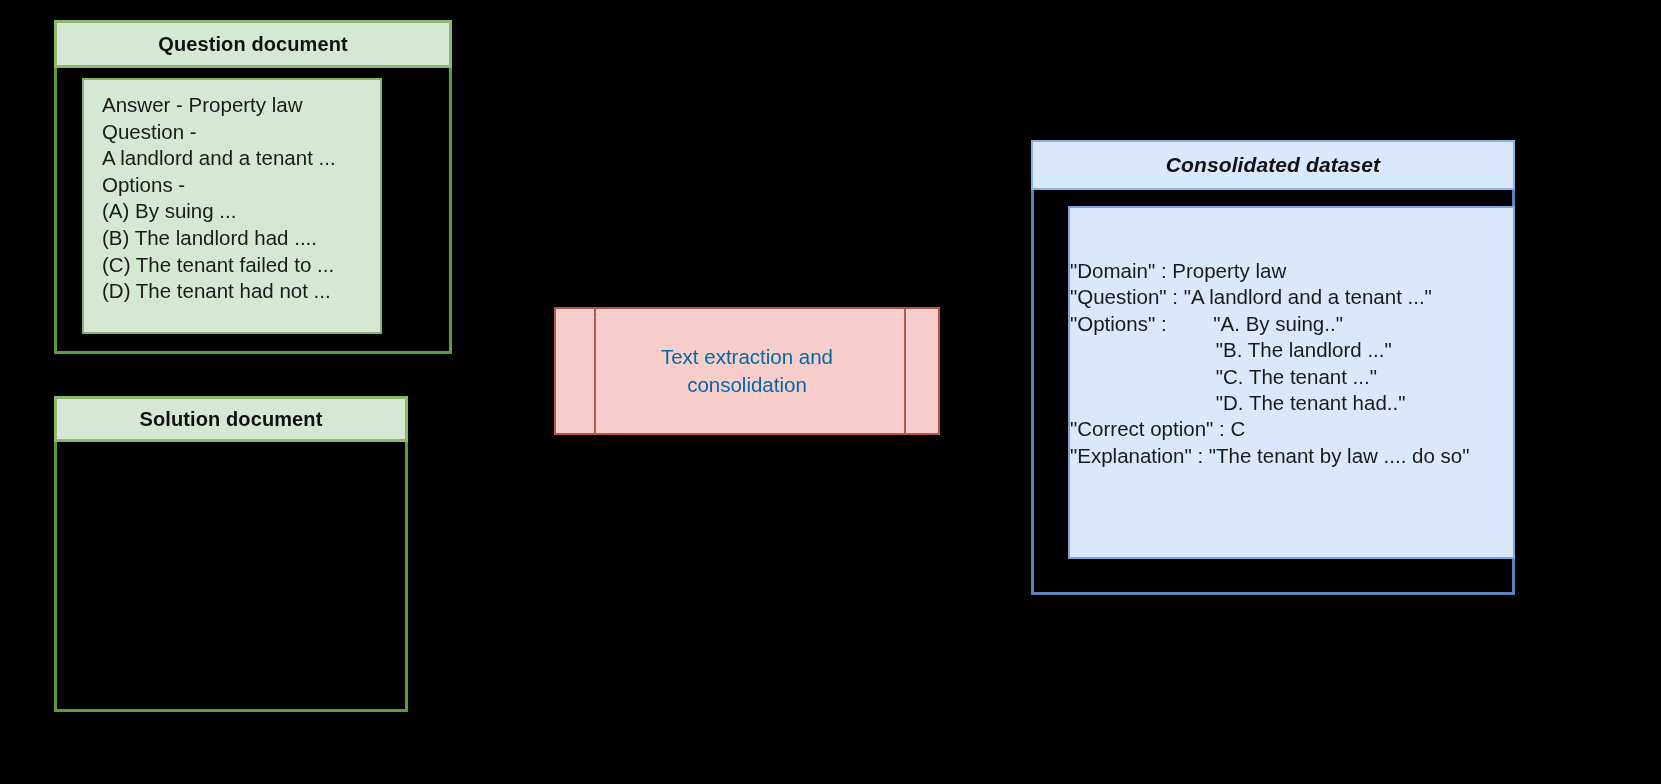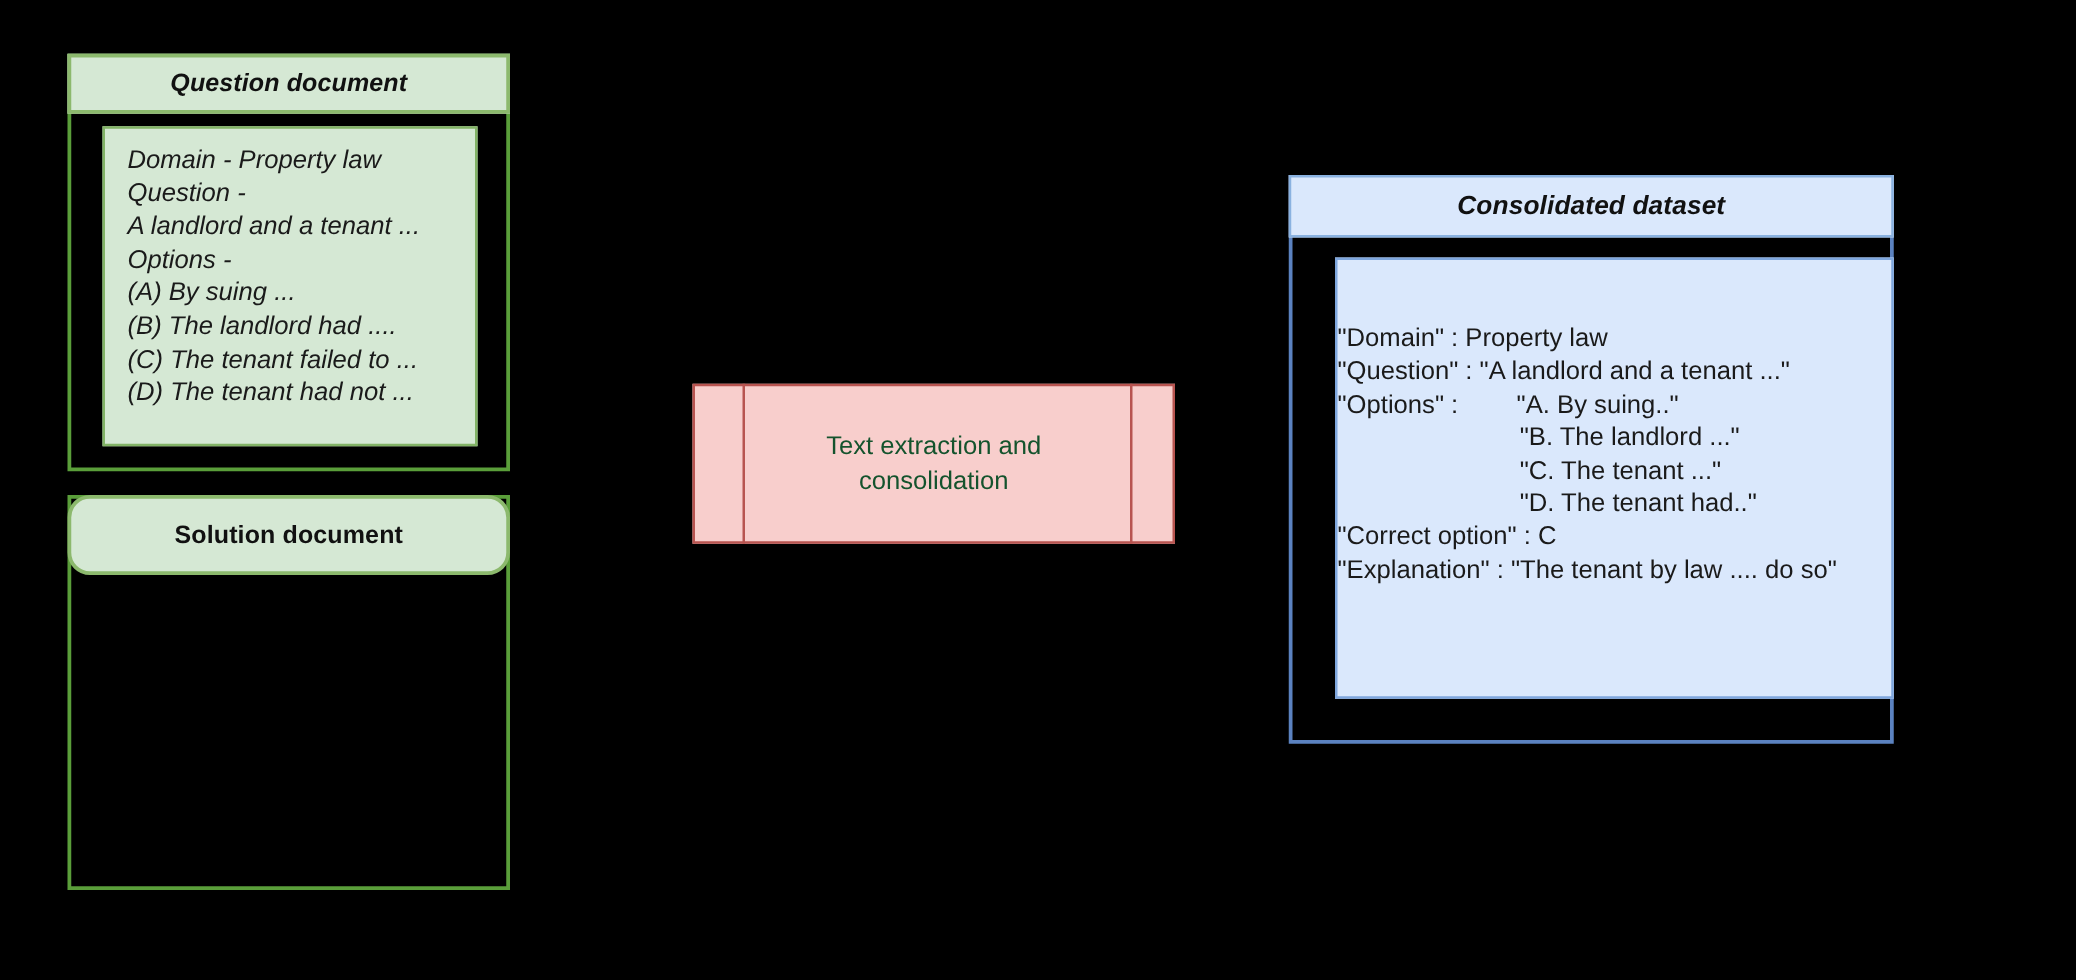--- a/index.html
+++ b/index.html
@@ -79,30 +79,30 @@
     background: #dae8fc;
     border: 2px solid #8ab2e0;
     font-style: italic;
   }
   .blue .doc-inner {
     background: #dae8fc;
     border: 2px solid #7ea6dd;
   }
 
   
-  #question-document { left: 54px; top: 43px; width: 354px; height: 334px; font-style: italic; }
+  #question-document { left: 54px; top: 20px; width: 398px; height: 334px; }
   #question-document .doc-header { height: 48px; }
   #question-document .doc-inner {
     left: 28px; top: 58px; width: 300px; height: 256px;
     padding: 12px 0 0 18px;
   }
 
   
   #solution-document { left: 54px; top: 396px; width: 354px; height: 316px; }
-  #solution-document .doc-header { height: 64px; border-radius: 18px; }
+  #solution-document .doc-header { height: 46px; }
   #solution-document .doc-inner {
     left: 18px; top: 58px; width: 318px; height: 238px;
     display: flex; align-items: center; justify-content: center;
   }
   #solution-document .doc-text {
     text-align: center;
     width: 100%;
     padding: 0 2px;
   }
 
@@ -136,34 +136,34 @@
     width: 0;
     border-left: 2px solid #b85450;
   }
   #process-node .pp-bar.left  { left: 38px; }
   #process-node .pp-bar.right { left: 348px; }
   #process-node .pp-label {
     position: relative;
     z-index: 2;
     text-align: center;
     font-size: 20.5px;
-    color: #14532d;
+    color: #0369a1;
     line-height: 28px;
     white-space: pre-line;
     width: 300px;
   }
 </style>
 </head>
 <body>
 
 <div class="doc-outer green" id="question-document">
   <div class="doc-outer-frame"></div>
   <div class="doc-header">Question document</div>
   <div class="doc-inner">
-    <div class="doc-text">Domain - Property law
+    <div class="doc-text">Answer - Property law
 Question -
 A landlord and a tenant ...
 Options -
 (A) By suing ...
 (B) The landlord had ....
 (C) The tenant failed to ...
 (D) The tenant had not ...</div>
   </div>
 </div>
 

